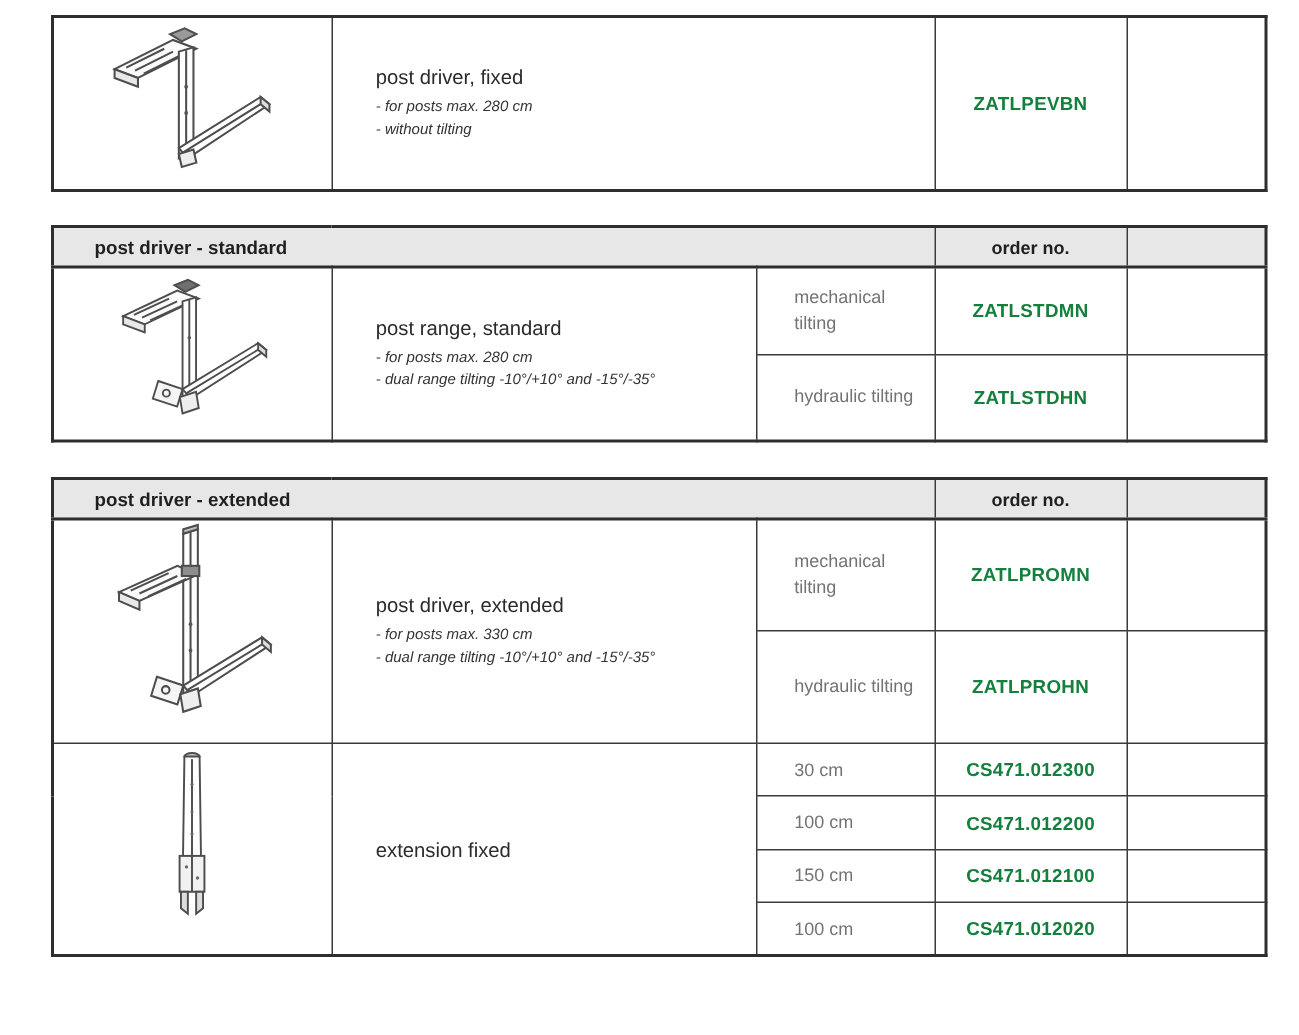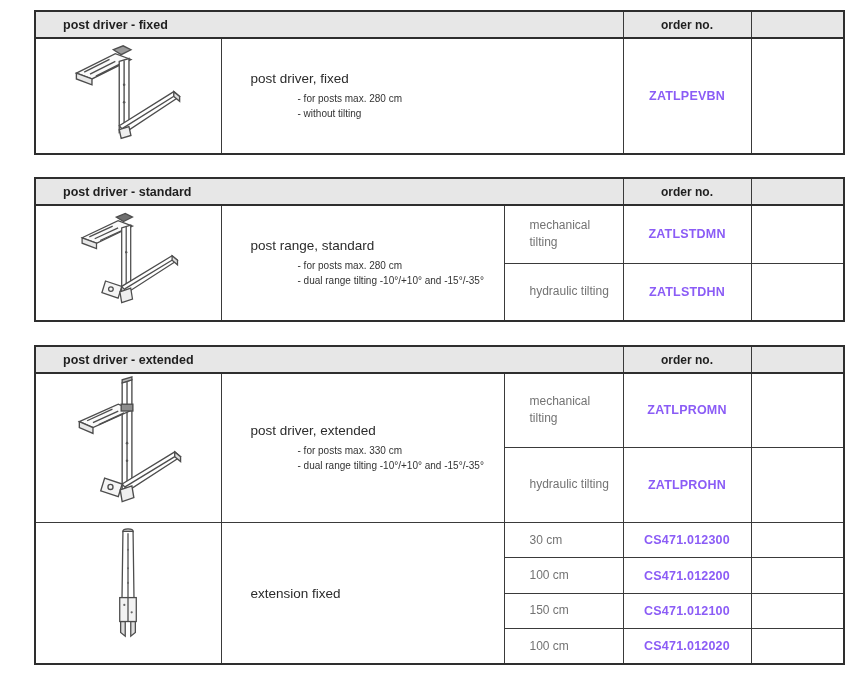--- a/index.html
+++ b/index.html
@@ -30,27 +30,27 @@
   td.hdr-title{
     font-weight:bold;font-size:12.5px;
     padding-left:27px;text-align:left;
   }
   td.hdr-order{
     font-weight:bold;font-size:12px;text-align:center;
   }
   td.img-cell{text-align:center;}
   td.desc-cell{padding-left:29px;padding-right:6px;}
   .prod-name{font-size:13.5px;color:#2b2b2b;margin-bottom:5px;}
-  .prod-note{font-size:10px;color:#333333;line-height:15px;margin-left:47px;}
+  .prod-note{font-size:10px;font-style:italic;color:#333333;line-height:15px;}
   td.tilt-cell{
     padding-left:25px;padding-right:8px;
     font-size:12px;line-height:17px;color:#737373;
   }
   td.code-cell{
-    text-align:center;font-weight:bold;font-size:12.5px;color:#8b5cf6;
+    text-align:center;font-weight:bold;font-size:12.5px;color:#15803d;
     letter-spacing:0.2px;
   }
   td.blank-cell{background:#ffffff;}
   .row-t1{height:96px;}
   .row-t2{height:58px;}
   .row-mech{height:74px;}
   .row-hydr{height:75px;}
   .row-ext{height:35px;}
   svg{display:inline-block;vertical-align:middle;}
 </style>
@@ -61,25 +61,20 @@
 
   <table class="cat t1">
     <colgroup>
         <col style="width:186px">
         <col style="width:283px">
         <col style="width:119px">
         <col style="width:128px">
         <col style="width:93px">
       </colgroup>
     <tbody>
-        <tr class="hdr">
-      <td class="hdr-title" colspan="3">post driver - fixed</td>
-      <td class="hdr-order">order no.</td>
-      <td class="blank-cell"></td>
-    </tr>
     <tr class="row-t1">
       <td class="img-cell">
         <svg width="130" height="112" viewBox="0 0 130 115">
           <g stroke="#4d4d4d" stroke-width="1.4" fill="none">
             <polygon points="12,34 52,14 68,20 28,40" fill="#fafafa"></polygon>
             <line x1="20" y1="33" x2="46" y2="20"></line>
             <line x1="26" y1="35" x2="52" y2="22"></line>
             <line x1="32" y1="37" x2="58" y2="24"></line>
             <polygon points="12,34 28,40 28,46 12,40" fill="#e8e8e8"></polygon>
             <polygon points="50,10 60,6 68,10 58,15" fill="#9a9a9a"></polygon>

